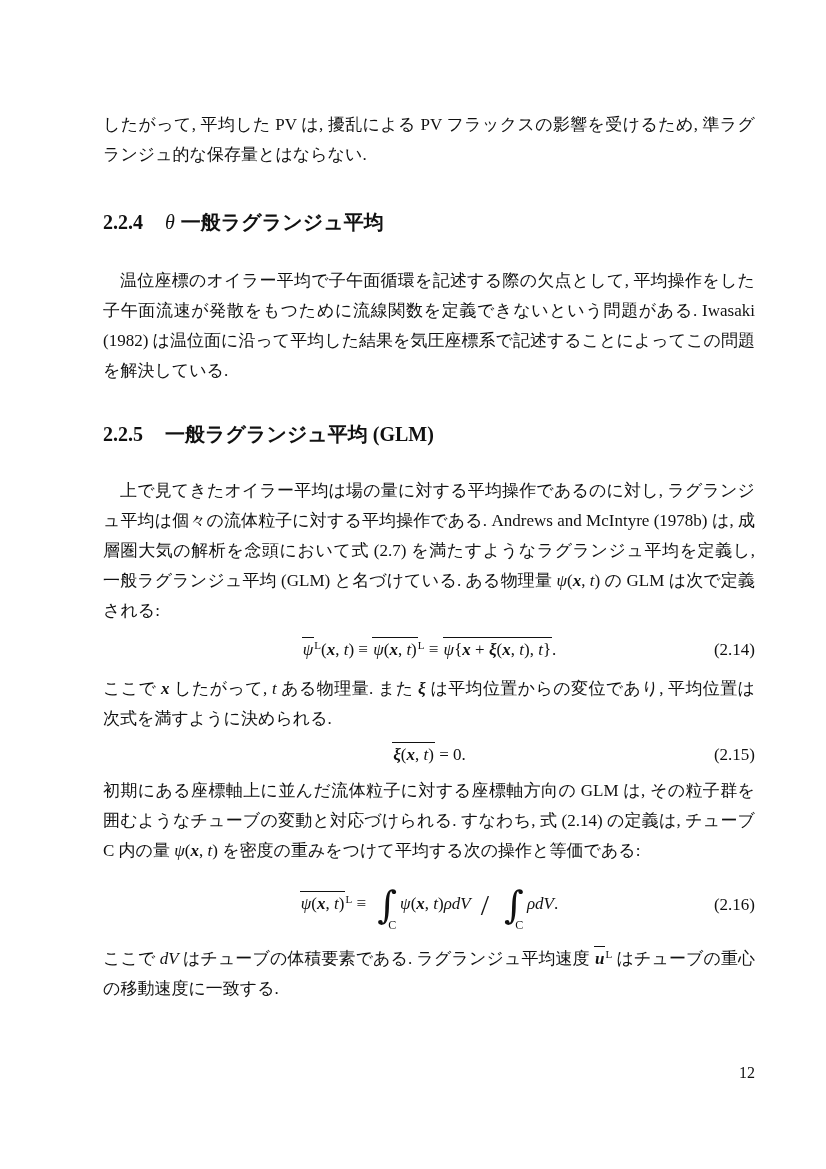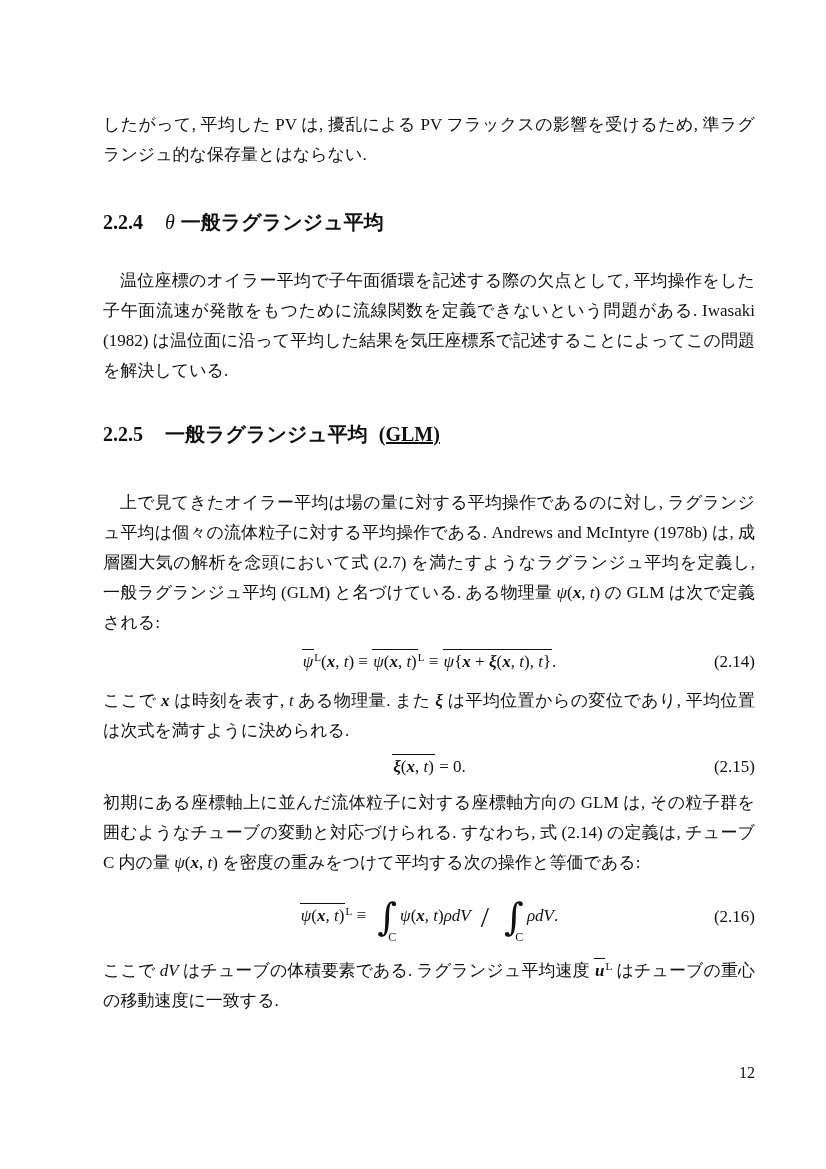--- a/index.html
+++ b/index.html
@@ -19,26 +19,26 @@
     line-height:30px;
     text-align:justify;
   }
   p { margin:0; }
   .indent { text-indent:17px; }
 
   .heading { margin:0; font-size:20px; font-weight:bold; line-height:24px; text-align:left; }
   .h-num   { font-family:"Liberation Serif","DejaVu Serif",serif; margin-right:22px; }
   .h-sym   { font-family:"Liberation Serif","DejaVu Serif",serif; font-style:italic; font-weight:normal; margin-right:6px; }
   .h-title { font-family:"Liberation Sans","DejaVu Sans",sans-serif; }
-  .h-latin { font-family:"Liberation Serif","DejaVu Serif",serif; margin-left:11px;text-decoration:underline; }
+  .h-latin { font-family:"Liberation Serif","DejaVu Serif",serif; margin-left:5px; }
 
   .h224 { margin-top:40px; }
   .p2   { margin-top:32px; }
   .h225 { margin-top:36px; }
-  .p3   { margin-top:42px; }
+  .p3   { margin-top:30px; }
   .p7   { margin-top:22px; }
 
   .eqrow { position:relative; text-align:center; font-size:17px; line-height:30px; text-indent:0; }
   .eq214 { margin:9px 0; }
   .eq215 { margin:6px 0; }
   .eq216 { margin:10px 0; display:flex; align-items:center; justify-content:center; height:58px; }
   .eq-num { position:absolute; right:0; top:50%; transform:translateY(-50%); font-style:normal;margin-left:29px; }
 
   
   .mit { font-style:italic; }
@@ -74,21 +74,21 @@
       <span class="h-num">2.2.5</span><span class="h-title">一般ラグランジュ平均</span><span class="h-latin">(GLM)</span>
     </h3>
 
     <p class="p3 indent"><span>上で見てきたオイラー平均は場の量に対する平均操作であるのに対し, ラグランジュ平均は個々の流体粒子に対する平均操作である. Andrews and McIntyre (1978b) は, 成層圏大気の解析を念頭において式 (2.7) を満たすようなラグランジュ平均を定義し, 一般ラグランジュ平均 (GLM) と名づけている. ある物理量 </span><span class="mit">ψ</span><span>(</span><span class="mbf">x</span><span>, </span><span class="mit">t</span><span>) の GLM は次で定義される:</span></p>
 
     <div class="eqrow eq214">
       <span class="eq-body"><span class="ovl"><span class="mit">ψ</span></span><span class="sup">L</span><span>(</span><span class="mbf">x</span><span>, </span><span class="mit">t</span><span>) ≡ </span><span class="ovl"><span class="mit">ψ</span><span>(</span><span class="mbf">x</span><span>, </span><span class="mit">t</span><span>)</span></span><span class="sup">L</span><span> ≡ </span><span class="ovl"><span class="mit">ψ</span><span>{</span><span class="mbf">x</span><span> + </span><span class="mbf">ξ</span><span>(</span><span class="mbf">x</span><span>, </span><span class="mit">t</span><span>)</span><span>, </span><span class="mit">t</span><span>}</span></span><span>.</span></span>
       <span class="eq-num">(2.14)</span>
     </div>
 
-    <p class="p4"><span>ここで </span><span class="mbf">x</span><span> は時刻を表す, </span><span class="mit">t</span><span> ある物理量. また </span><span class="mbf">ξ</span><span> は平均位置からの変位であり, 平均位置は次式を満すように決められる.</span></p>
+    <p class="p4"><span>ここで </span><span class="mbf">x</span><span> したがって, </span><span class="mit">t</span><span> ある物理量. また </span><span class="mbf">ξ</span><span> は平均位置からの変位であり, 平均位置は次式を満すように決められる.</span></p>
 
     <div class="eqrow eq215">
       <span class="eq-body"><span class="ovl"><span class="mbf">ξ</span><span>(</span><span class="mbf">x</span><span>, </span><span class="mit">t</span><span>)</span></span><span> = 0.</span></span>
       <span class="eq-num">(2.15)</span>
     </div>
 
     <p class="p5"><span>初期にある座標軸上に並んだ流体粒子に対する座標軸方向の GLM は, その粒子群を囲むようなチューブの変動と対応づけられる. すなわち, 式 (2.14) の定義は, チューブ C 内の量 </span><span class="mit">ψ</span><span>(</span><span class="mbf">x</span><span>, </span><span class="mit">t</span><span>) を密度の重みをつけて平均する次の操作と等価である:</span></p>
 
     <div class="eqrow eq216">
       <span class="eq-body"><span class="ovl"><span class="mit">ψ</span><span>(</span><span class="mbf">x</span><span>, </span><span class="mit">t</span><span>)</span></span><span class="sup">L</span><span> ≡ </span><span class="intgroup"><span class="int-sign">∫</span><span class="int-sub">C</span></span><span class="mit">ψ</span><span>(</span><span class="mbf">x</span><span>, </span><span class="mit">t</span><span>)</span><span class="mit">ρdV</span><span class="bigslash">/</span><span class="intgroup"><span class="int-sign">∫</span><span class="int-sub">C</span></span><span class="mit">ρdV</span><span>.</span></span>

